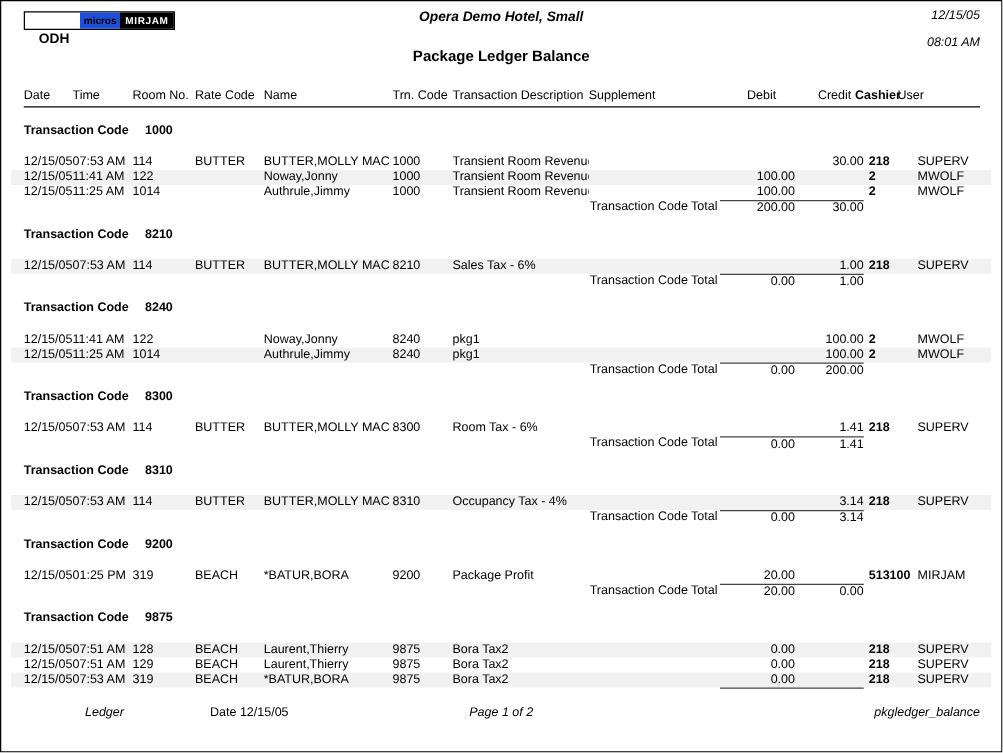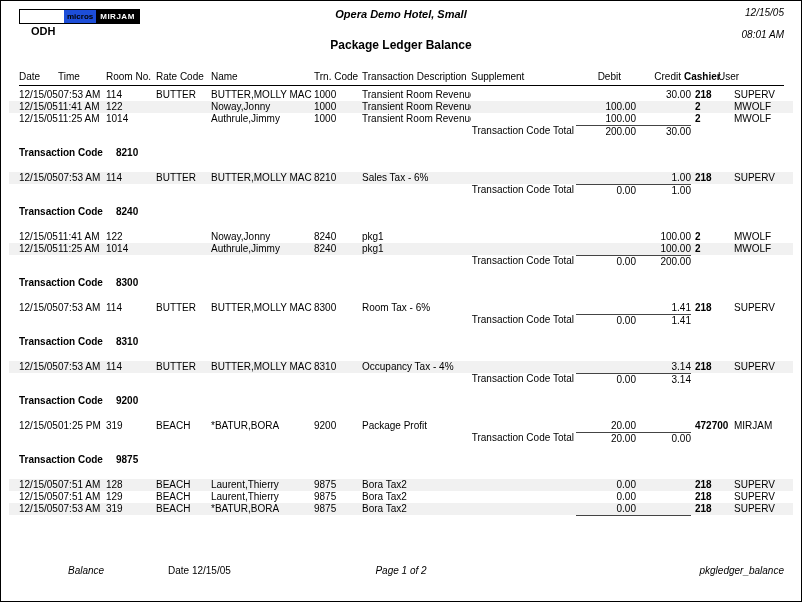--- a/index.html
+++ b/index.html
@@ -84,20 +84,23 @@
     <span class="c-supp">Supplement</span>
     <span class="c-debit">Debit</span>
     <span class="c-credit">Credit</span>
     <span class="c-cashier">Cashier</span>
     <span class="c-user">User</span>
   </div>
   <div class="header-rule"></div>
 
   <div class="body-area" id="body-area">
   <div class="section">
+    <div class="sec-header">
+      <span class="sec-label">Transaction Code</span><span class="sec-code">1000</span>
+    </div>
     <div class="rows">
   <div class="grid-row data-row">
     <span class="c-date">12/15/05</span>
     <span class="c-time">07:53 AM</span>
     <span class="c-room">114</span>
     <span class="c-rate">BUTTER</span>
     <span class="c-name">BUTTER,MOLLY MAC</span>
     <span class="c-trn">1000</span>
     <span class="c-desc">Transient Room Revenue</span>
     <span class="c-supp"></span>
@@ -276,21 +279,21 @@
     <span class="c-date">12/15/05</span>
     <span class="c-time">01:25 PM</span>
     <span class="c-room">319</span>
     <span class="c-rate">BEACH</span>
     <span class="c-name">*BATUR,BORA</span>
     <span class="c-trn">9200</span>
     <span class="c-desc">Package Profit</span>
     <span class="c-supp"></span>
     <span class="c-debit">20.00</span>
     <span class="c-credit"></span>
-    <span class="c-cashier">472700</span>
+    <span class="c-cashier">513100</span>
     <span class="c-user">MIRJAM</span>
   </div>
 </div>
     <div class="grid-row total-row">
       <span class="total-label">Transaction Code Total</span>
       <span class="total-debit">20.00</span>
       <span class="total-credit">0.00</span>
     </div>
   </div>
 
@@ -345,17 +348,17 @@
   </div>
 </div>
     <div class="grid-row total-row">
       <span class="total-label"></span>
       <span class="total-debit"></span>
       <span class="total-credit"></span>
     </div>
   </div>
 </div>
 
-  <div class="footer-filter">Balance</div>
+  <div class="footer-filter">Ledger</div>
   <div class="footer-date">Date 12/15/05</div>
   <div class="footer-page">Page 1 of 2</div>
   <div class="footer-report">pkgledger_balance</div>
 </div>
 
 </body></html>

